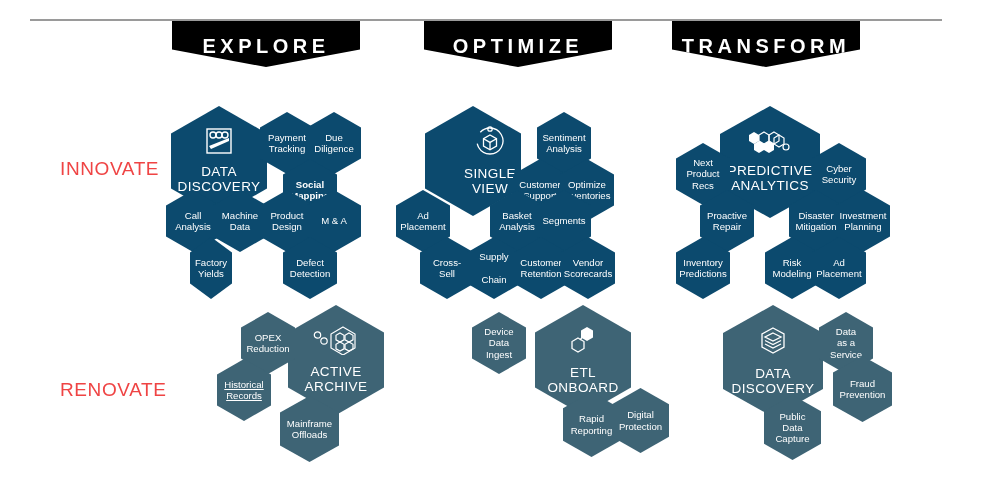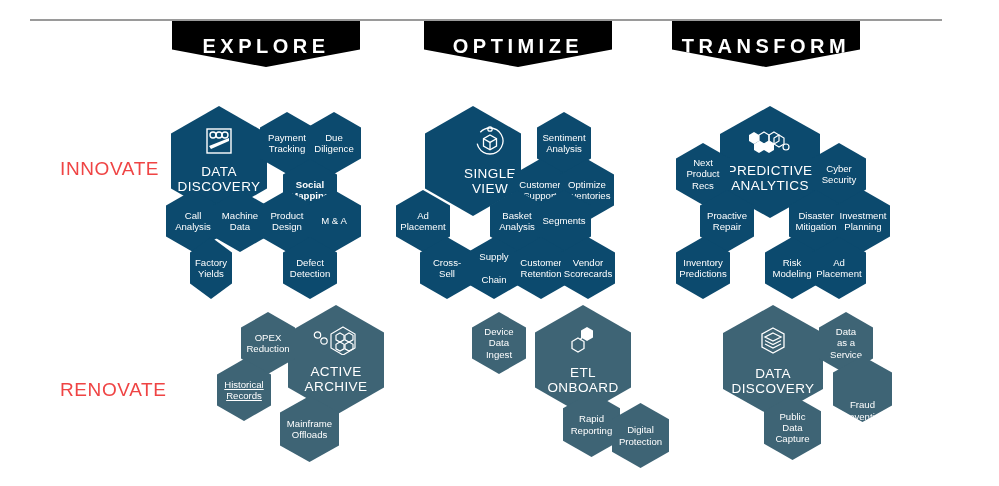--- a/index.html
+++ b/index.html
@@ -286,21 +286,21 @@
 
   <div class="hex slate small" style="left:472px;top:312px;width:54px;height:62px;">
     <span class="lbl">Device</span>
     <span class="lbl">Data</span>
     <span class="lbl">Ingest</span>
   </div>
   <div class="hex slate small" style="left:563px;top:392px;width:57px;height:65px;">
     <span class="lbl">Rapid</span>
     <span class="lbl">Reporting</span>
   </div>
-  <div class="hex slate small" style="left:612px;top:403px;width:57px;height:65px;text-align:center;">
+  <div class="hex slate small" style="left:612px;top:388px;width:57px;height:65px;text-align:center;">
     <span class="lbl">Digital</span>
     <span class="lbl">Protection</span>
   </div>
 </div>
 
 <div class="cluster">
 
   <div class="hex slate big" style="left:723px;top:305px;width:100px;height:112px;">
     <span class="ico">
       <svg width="32" height="32" viewBox="0 0 32 32" fill="none" stroke="#ffffff" stroke-width="1.3">
@@ -312,21 +312,21 @@
     </span>
     <span class="lbl">DATA</span>
     <span class="lbl">DISCOVERY</span>
   </div>
 
   <div class="hex slate small" style="left:819px;top:312px;width:54px;height:62px;">
     <span class="lbl">Data</span>
     <span class="lbl">as a</span>
     <span class="lbl">Service</span>
   </div>
-  <div class="hex slate small" style="left:833px;top:356px;width:59px;height:66px;justify-content:flex-end;">
+  <div class="hex slate small" style="left:833px;top:356px;width:59px;height:66px;">
     <span class="lbl">Fraud</span>
     <span class="lbl">Prevention</span>
   </div>
   <div class="hex slate small" style="left:764px;top:395px;width:57px;height:65px;">
     <span class="lbl">Public</span>
     <span class="lbl">Data</span>
     <span class="lbl">Capture</span>
   </div>
 </div>
 

